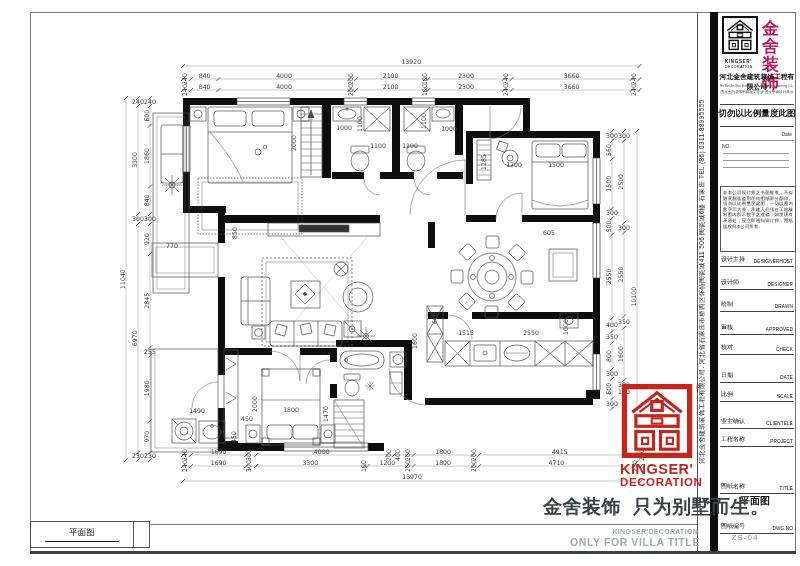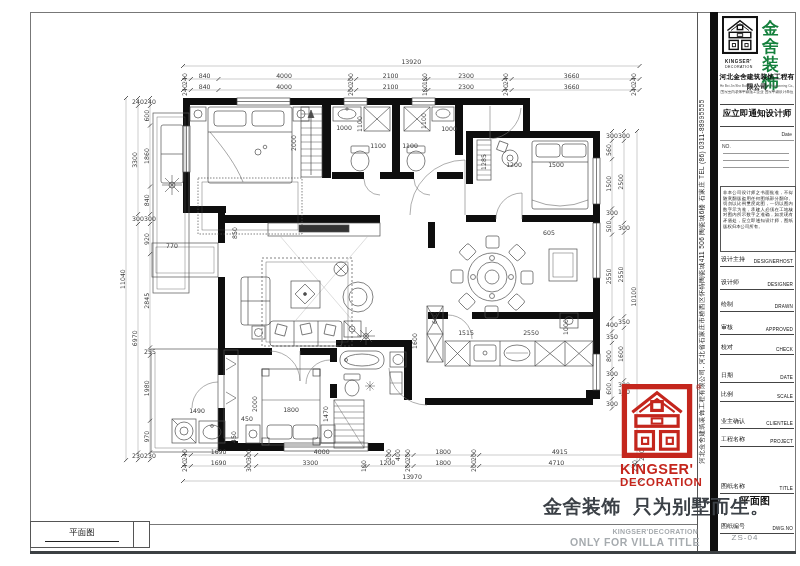--- a/index.html
+++ b/index.html
@@ -11,21 +11,21 @@
   
   .frame{position:absolute;left:30px;top:12px;width:766px;height:541px;border:1px solid #777;box-sizing:border-box;}
   .vline{position:absolute;background:#555;width:1px;}
   .hline{position:absolute;background:#777;height:1px;}
   .blackbar{position:absolute;left:710px;top:12px;width:8px;height:540px;background:#0e0e0e;}
   .bottom-thick{position:absolute;left:30px;top:551px;width:766px;height:3px;background:#3c4043;}
 
   
   .tb{position:absolute;left:718px;top:12px;width:78px;height:539px;font-size:6px;color:#222;}
   .tb .logo-row{position:absolute;left:4px;top:4px;width:72px;height:52px;}
-  .tb .brand-cn{position:absolute;left:40px;top:4px;font-size:17px;font-weight:800;line-height:18px;color:#15803d;letter-spacing:1px;}
+  .tb .brand-cn{position:absolute;left:40px;top:4px;font-size:17px;font-weight:800;line-height:18px;color:#be185d;letter-spacing:1px;}
   .tb .logo-en1{position:absolute;left:3px;top:43px;font-size:4.6px;font-weight:700;letter-spacing:.6px;color:#111;}
   .tb .logo-en2{position:absolute;left:3px;top:49px;font-size:3.6px;letter-spacing:.4px;color:#111;}
   .tb .company{position:absolute;left:0;top:60px;width:78px;text-align:center;font-size:6.8px;font-weight:700;color:#111;}
   .tb .company-en{position:absolute;left:0;top:72px;width:78px;text-align:center;font-size:3.2px;color:#555;}
   .tb .qual{position:absolute;left:0;top:78px;width:78px;text-align:center;font-size:3.6px;color:#333;}
   .tb .rule{position:absolute;left:2px;width:74px;height:1px;background:#444;}
   .tb .proj-title{position:absolute;left:0;top:96px;width:78px;text-align:center;font-size:8.6px;font-weight:700;color:#111;}
   .tb .date-lbl{position:absolute;right:4px;top:119px;font-size:5px;color:#333;}
   .tb .no-lbl{position:absolute;left:4px;top:131px;font-size:5px;color:#333;}
   .tb .shortrule{position:absolute;left:5px;width:66px;height:1px;background:#999;}
@@ -652,21 +652,21 @@
         <div>金舍</div>
           <div>装饰</div>
       </div>
       <div class="logo-en1">KINGSER'</div>
       <div class="logo-en2">DECORATION</div>
     </div>
     <div class="company">河北金舍建筑装饰工程有限公司</div>
     <div class="company-en">He Bei Jin She Building Decoration Engineering Co., Ltd</div>
     <div class="qual">国家室内装饰甲级施工企业 国家甲级设计单位</div>
     <div class="rule" style="top:92px;"></div>
-    <div class="proj-title">应立即通知设计师</div>
+    <div class="proj-title">切勿以比例量度此图</div>
     <div class="rule" style="top:114px;"></div>
     <div class="date-lbl">Date</div>
     <div class="rule" style="top:128px;background:#999;"></div>
     <div class="no-lbl">NO.</div>
     <div class="shortrule" style="top:141px;"></div>
     <div class="shortrule" style="top:148px;"></div>
     <div class="shortrule" style="top:155px;"></div>
     <div class="disc">非本公司设计师之书面批准，不得随意翻版盗用任何图纸部分翻印。切勿以比例量度此图，一切以图内数字示为准，承建人必须在工地核对图内所示数字之准确，如发现有矛盾处，应立即通知设计师，图纸版权归本公司所有。</div>
     <div id="tb-rows">
         <div class="row" style="top: 240px;">

